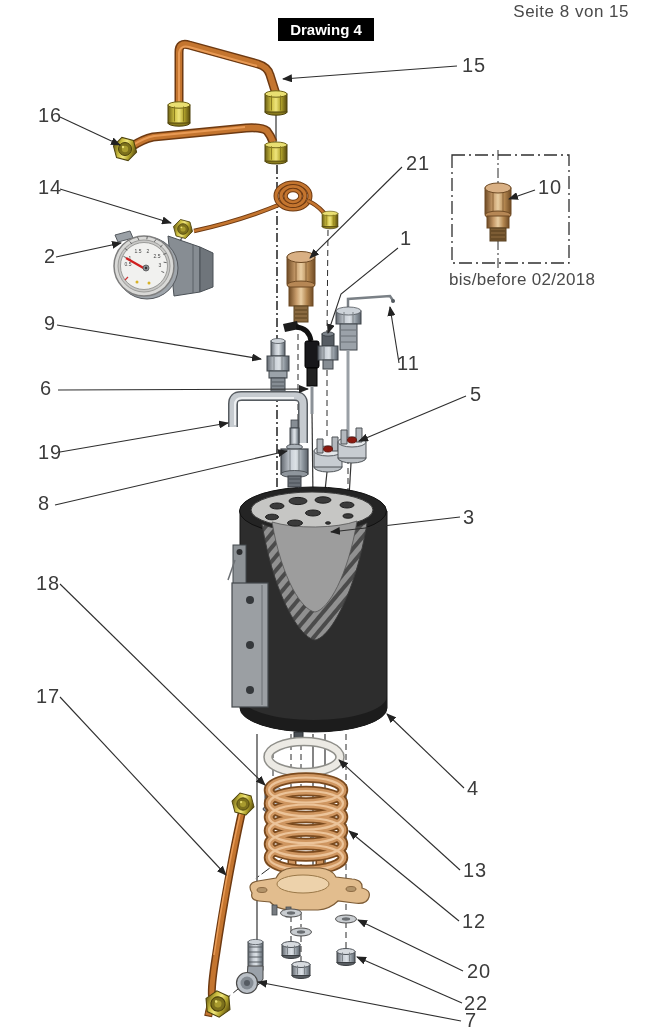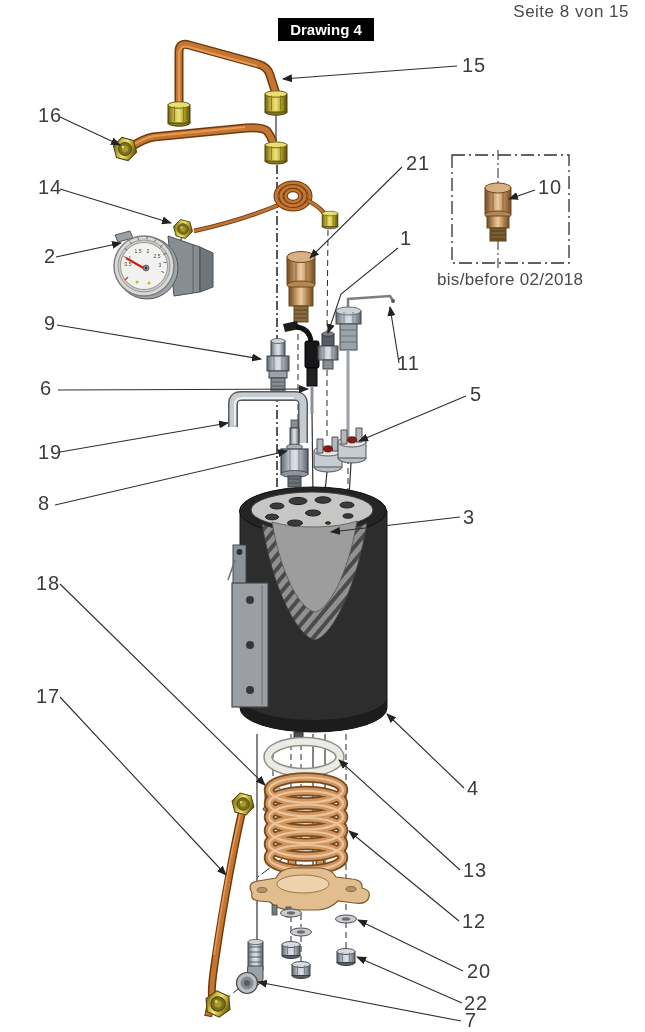--- a/index.html
+++ b/index.html
@@ -2,21 +2,21 @@
 <html style="--ink: #3c3c3c; --muted: #4a4a4a; --copper: #c4752f; --brass: #cfc143; --bronze: #c69a69; --boiler: #2d2d2d; --needle-red: #cf1f1f;"><head>
 <meta charset="utf-8">
 <style>
   html,body{margin:0;padding:0;background:#fff;}
   .page{position:relative;width:645px;height:1032px;background:#fff;overflow:hidden;
         font-family:"Liberation Sans",sans-serif;}
   .page-indicator{position:absolute;top:2px;right:16px;font-size:17px;color:var(--muted,#4a4a4a);
         letter-spacing:.5px;}
   .drawing-title{position:absolute;left:232px;top:18px;width:96px;height:23px;background:#000;
         color:#fff;font-weight:bold;font-size:15px;line-height:23px;text-align:center;margin-left:46px;}
-  .variant-note{position:absolute;left:437px;top:270px;font-size:17px;color:var(--muted,#4a4a4a);
+  .variant-note{position:absolute;left:449px;top:270px;font-size:17px;color:var(--muted,#4a4a4a);
         letter-spacing:.3px;}
   svg{position:absolute;left:0;top:0;}
   .callout{fill:var(--ink,#3c3c3c);font-size:20px;letter-spacing:1px;}
   .dial{fill:#444;font-size:5px;text-anchor:middle;}
   .leader{stroke:#2e2e2e;stroke-width:1.1;fill:none;}
   .cl-bold{stroke:#111;stroke-width:1.4;stroke-dasharray:9 3 2 3;}
   .cl{stroke:#2a2a2a;stroke-width:1;stroke-dasharray:6 4;}
   .cldd{stroke:#2a2a2a;stroke-width:1;stroke-dasharray:10 3 2 3;}
   .stem{stroke:#333;stroke-width:1.2;}
 </style>

